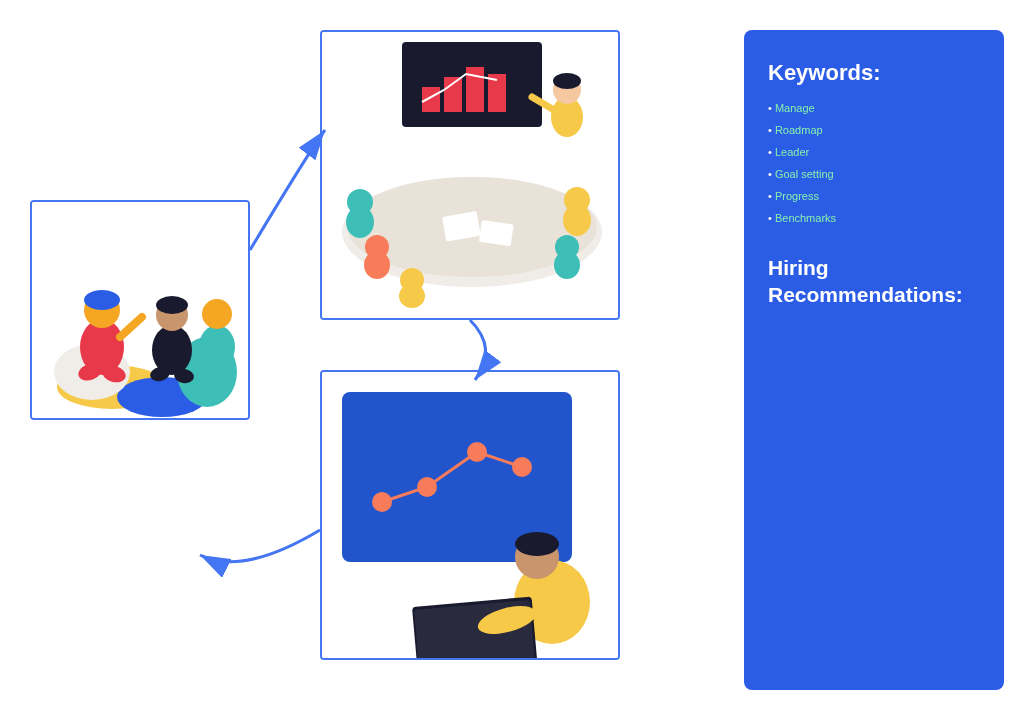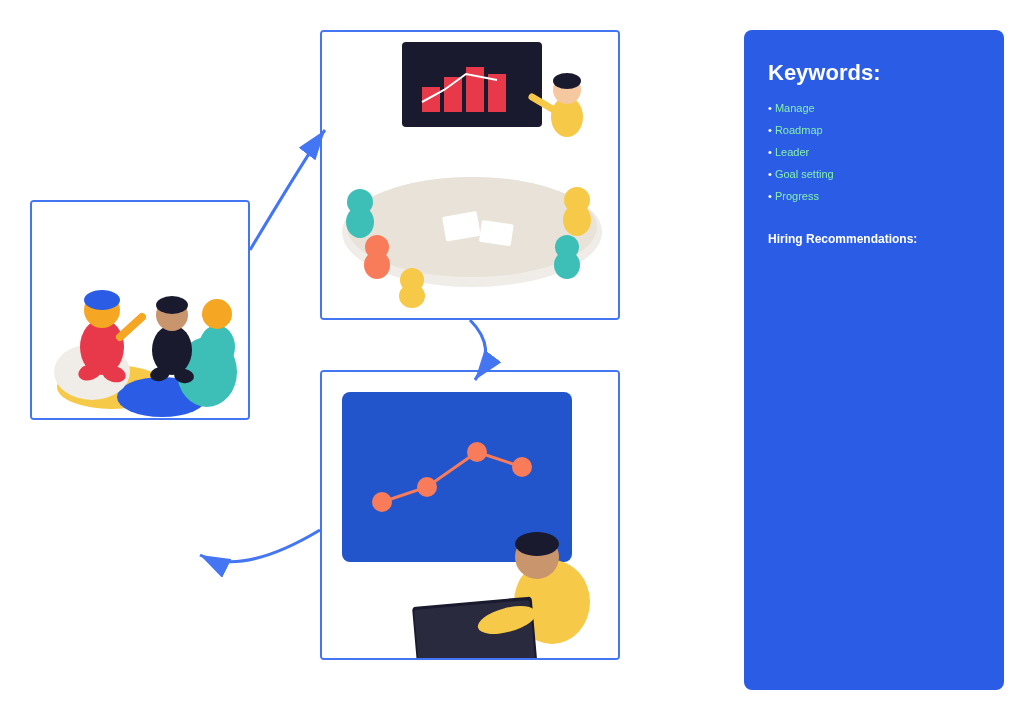--- a/index.html
+++ b/index.html
@@ -91,21 +91,21 @@
       margin-bottom: 10px;
       color: #86efac;
     }
 
     .right-panel ul li::before {
       content: '• ';
       color: #fff;
     }
 
     .right-panel h3 {
-      font-size: 12px;
+      font-size: 21px;
       font-weight: 800;
       margin-bottom: 16px;
       color: #fff;
       line-height: 1.3;
     }
 
     
     .arrows-svg {
       position: absolute;
       top: 0;
@@ -250,18 +250,19 @@
   </svg>
 
   <div class="right-panel">
     <h2>Keywords:</h2>
     <ul>
       <li>Manage</li>
       <li>Roadmap</li>
       <li>Leader</li>
       <li>Goal setting</li>
       <li>Progress</li>
+      <li>Benchmarks</li>
     </ul>
 
     <h3>Hiring Recommendations:</h3>
   </div>
 
 </div>
 
 </body></html>

